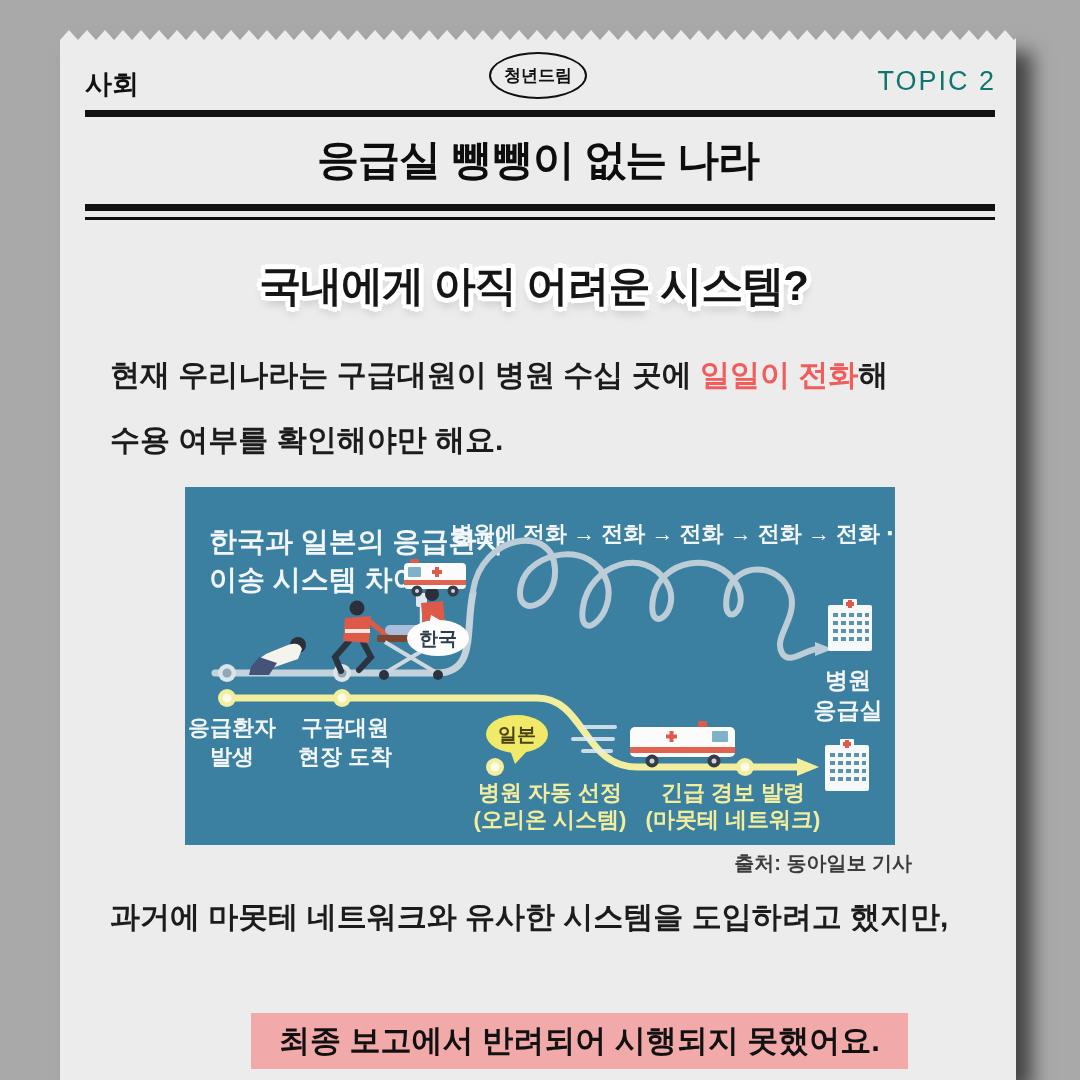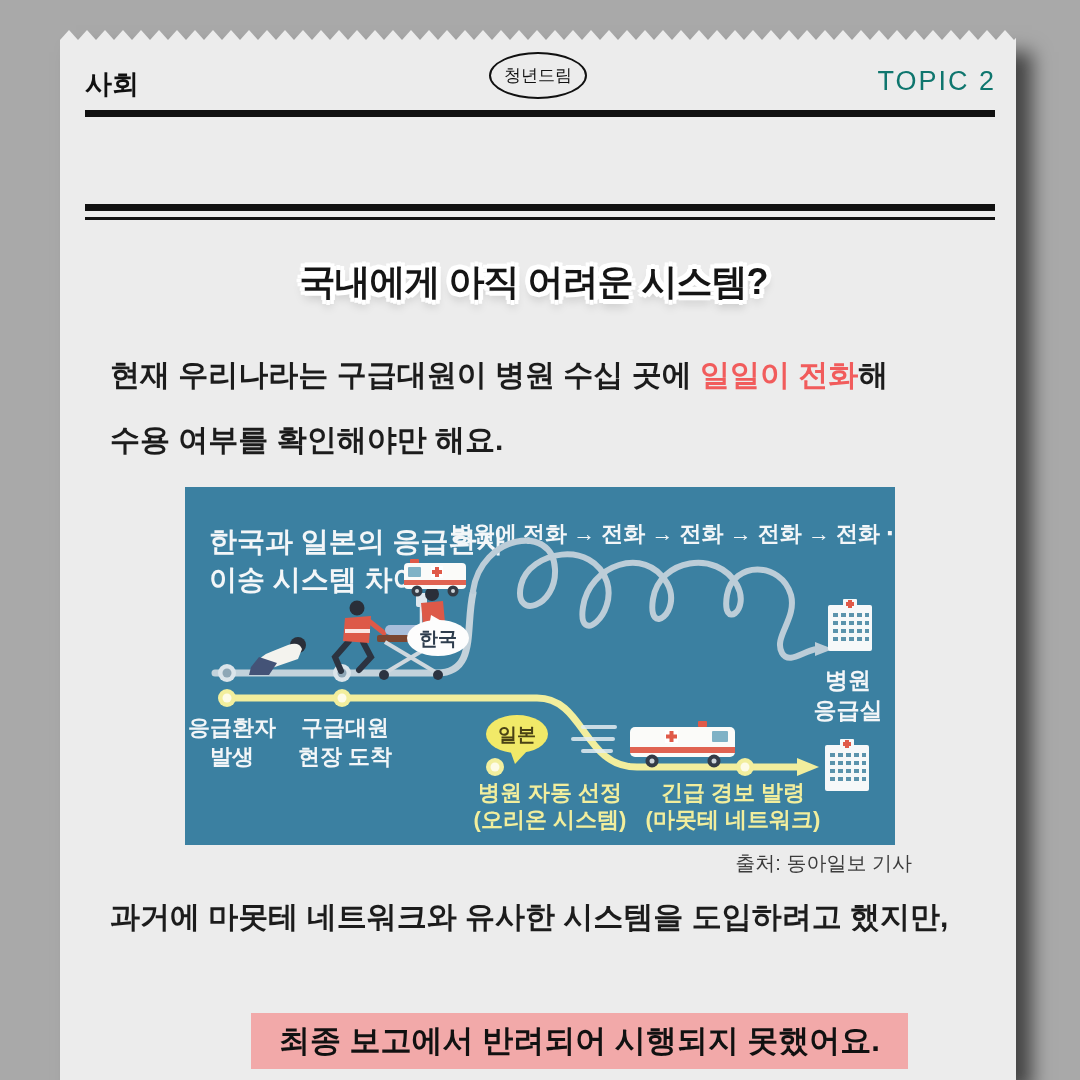--- a/index.html
+++ b/index.html
@@ -13,40 +13,40 @@
   body{background:var(--bg);font-family:"Liberation Sans","DejaVu Sans",sans-serif;overflow:hidden}
   .stage{position:relative;width:1080px;height:800px;background:var(--bg)}
   .card{position:absolute;left:60px;top:40px;width:956px;height:1040px;background:var(--card);
         box-shadow:16px 12px 18px rgba(0,0,0,.6)}
   .zigzag{position:absolute;left:0;top:-10px;width:956px;height:10px;display:block}
 
   .hdr-section{position:absolute;left:25px;top:26px;font-size:27px;font-weight:700;color:#111}
   .hdr-topic{position:absolute;right:20px;top:26px;font-size:27px;font-weight:500;letter-spacing:2px;color:#0f766e}
   .badge{position:absolute;left:50%;top:12px;transform:translateX(-50%);width:98px;height:47px;
          border:2.5px solid #111;border-radius:50%;display:flex;align-items:center;justify-content:center;
-         font-size:17px;font-weight:400;color:#111;background:transparent}
+         font-size:17px;font-weight:700;color:#111;background:transparent}
   .rule1{position:absolute;left:25px;right:21px;top:70px;height:7px;background:#111}
   .page-title{position:absolute;left:0;right:0;top:92px;text-align:center;font-size:42px;font-weight:800;
               letter-spacing:-1px;color:#0d0d0d}
   .rule2a{position:absolute;left:25px;right:21px;top:164px;height:7px;background:#111}
   .rule2b{position:absolute;left:25px;right:21px;top:177px;height:3px;background:#111}
 
-  .headline{position:absolute;left:0;right:9px;top:218px;text-align:center;font-size:36px;font-weight:800;
+  .headline{position:absolute;left:0;right:9px;top:218px;text-align:center;font-size:42px;font-weight:800;
             letter-spacing:-1px;color:var(--ink);
             text-shadow:-4px -4px 0 #fff,4px -4px 0 #fff,-4px 4px 0 #fff,4px 4px 0 #fff,
                         -5px 0 0 #fff,5px 0 0 #fff,0 -5px 0 #fff,0 5px 0 #fff,0 7px 10px rgba(0,0,0,.25)}
 
   .para{font-size:30px;font-weight:600;color:#1c1c1c}
   .p1l1{position:absolute;left:50px;top:315px}
   .p1l2{position:absolute;left:50px;top:380px}
   .accent{color:var(--accent_red);font-weight:800}
 
   .diagram{position:absolute;left:125px;top:447px;width:710px;height:358px;display:block}
 
-  .caption{position:absolute;right:104px;top:810px;font-size:20px;font-weight:400;color:#3c3c3c}
+  .caption{position:absolute;right:104px;top:810px;font-size:20px;font-weight:700;color:#3c3c3c}
 
   .p2l1{position:absolute;left:50px;top:857px}
   .p2l2{position:absolute;left:44px;top:915px;font-size:31px;font-weight:800;color:#111}
   .p2l3wrap{position:absolute;right:108px;top:973px;text-align:right}
   .hl{display:inline-block;background:var(--highlight_pink);color:#111;font-size:31px;font-weight:800;
       padding:7px 28px}
 
   
   text{font-family:"Liberation Sans","DejaVu Sans",sans-serif}
   .d-title{fill:#f3f6f8;font-size:28px;font-weight:800}
@@ -75,20 +75,21 @@
       <rect width="956" height="10" fill="url(#zz)"></rect>
     </svg>
 
     <div class="hdr-section">사회</div>
     <div class="badge">
       <span>청년드림</span>
     </div>
     <div class="hdr-topic">TOPIC 2</div>
     <div class="rule1"></div>
 
+    <div class="page-title">응급실 뺑뺑이 없는 나라</div>
     <div class="rule2a"></div>
     <div class="rule2b"></div>
 
     <div class="headline">국내에게 아직 어려운 시스템?</div>
 
     <div class="para p1l1">
       <span>현재 우리나라는 구급대원이 병원 수십 곳에 </span><span class="accent">일일이 전화</span><span>해</span>
     </div>
     <div class="para p1l2">수용 여부를 확인해야만 해요.</div>
 

